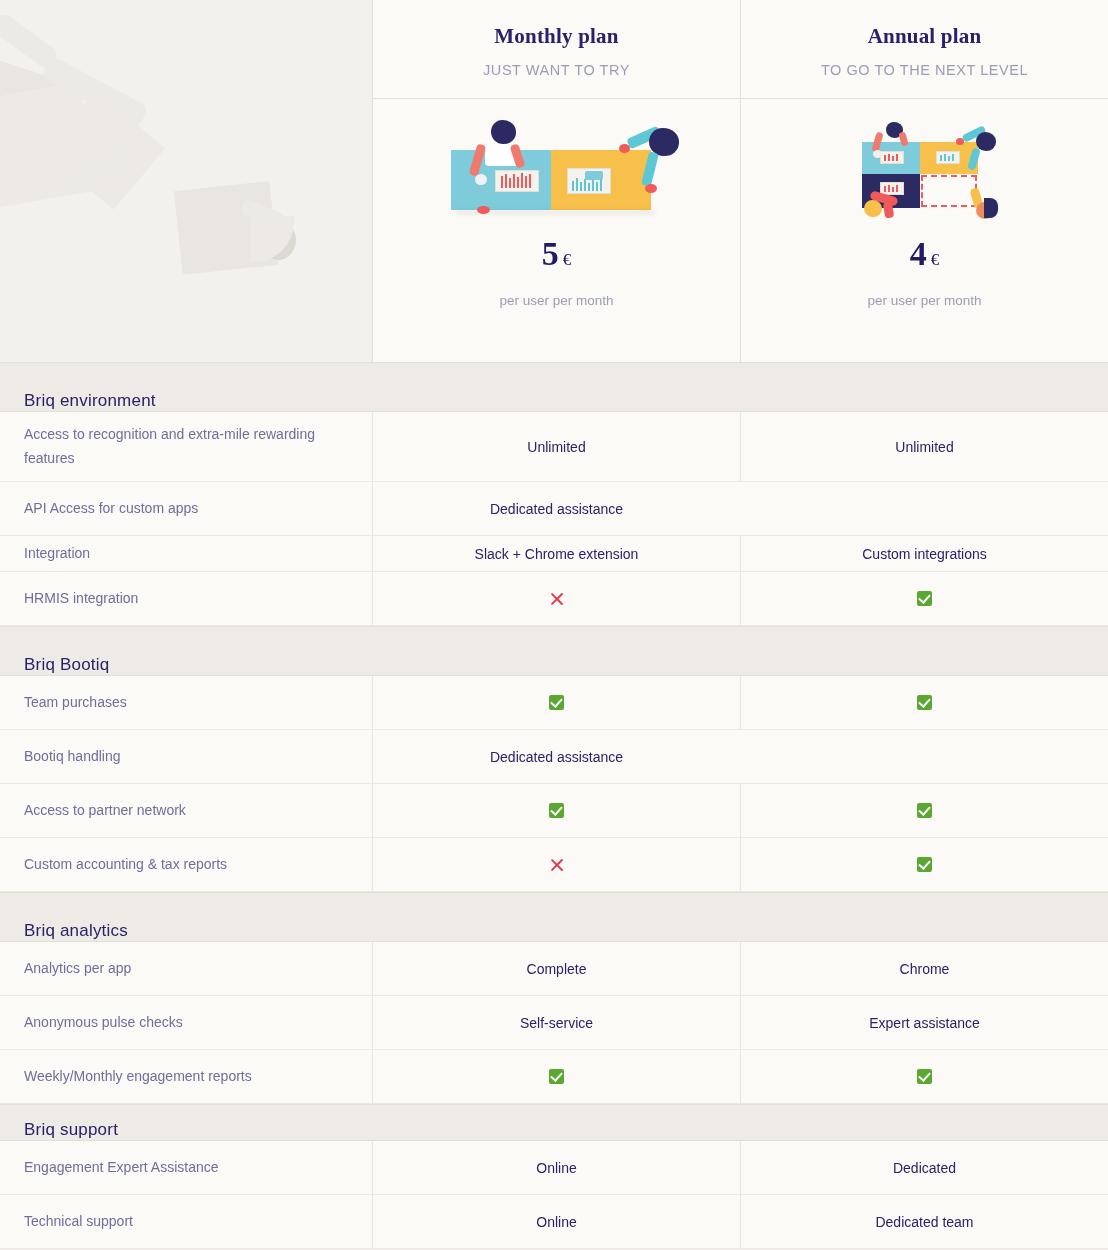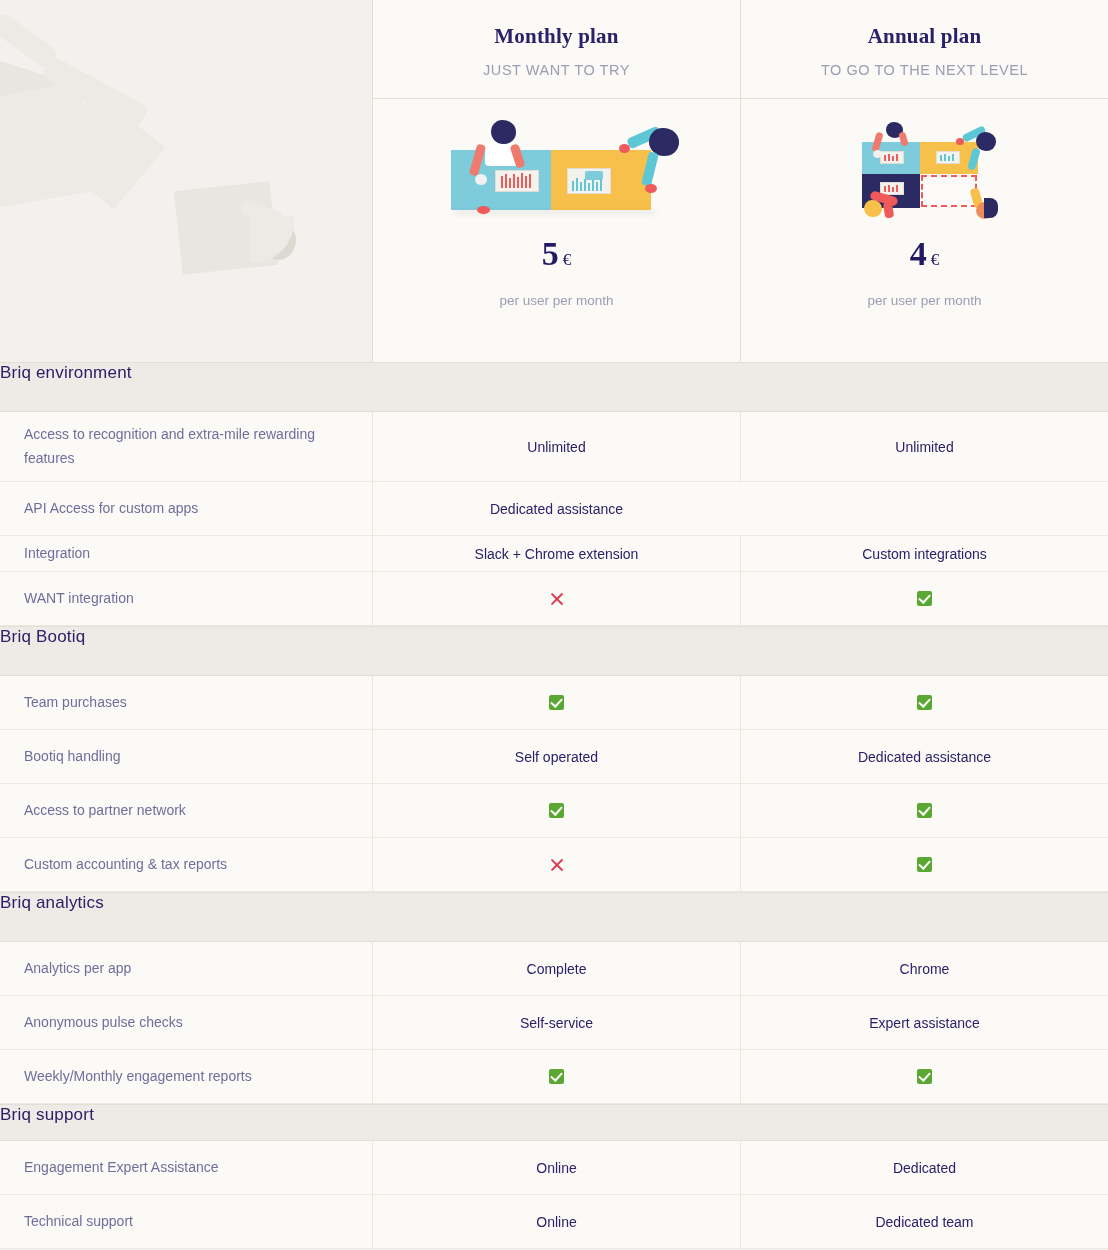--- a/index.html
+++ b/index.html
@@ -128,21 +128,22 @@
     border: 2px dashed #ef5a5a;
     background: #fdfbf7;
   }
 
   
   .table { width: 1108px; }
   .section-head {
     background: #eeebe6;
     height: 50px;
     display: flex;
-    align-items: flex-start;
+    align-items: flex-end;
+    padding-left: 24px;
     border-top: 1px solid #e3ded6;
     border-bottom: 1px solid #e3ded6;
   }
   .section-head .st {
     font-size: 17px;
     color: #2b2069;
     letter-spacing: .2px;
   }
   .section-head.compact { height: 37px; }
   .row {
@@ -356,21 +357,21 @@
       <div class="row">
         <div class="cell-label">API Access for custom apps</div>
         <div class="cell-val">Dedicated assistance</div>
       </div>
       <div class="row short">
         <div class="cell-label">Integration</div>
         <div class="cell-val">Slack + Chrome extension</div>
         <div class="cell-val">Custom integrations</div>
       </div>
       <div class="row">
-        <div class="cell-label">WANT integration</div>
+        <div class="cell-label">HRMIS integration</div>
         <div class="cell-val">
           <span class="xmark"></span>
         </div>
         <div class="cell-val">
           <span class="chk"></span>
         </div>
       </div>
       <div class="section-head">
         <div class="st">Briq Bootiq</div>
       </div>
@@ -378,21 +379,20 @@
         <div class="cell-label">Team purchases</div>
         <div class="cell-val">
           <span class="chk"></span>
         </div>
         <div class="cell-val">
           <span class="chk"></span>
         </div>
       </div>
       <div class="row">
         <div class="cell-label">Bootiq handling</div>
-        <div class="cell-val">Self operated</div>
         <div class="cell-val">Dedicated assistance</div>
       </div>
       <div class="row">
         <div class="cell-label">Access to partner network</div>
         <div class="cell-val">
           <span class="chk"></span>
         </div>
         <div class="cell-val">
           <span class="chk"></span>
         </div>

